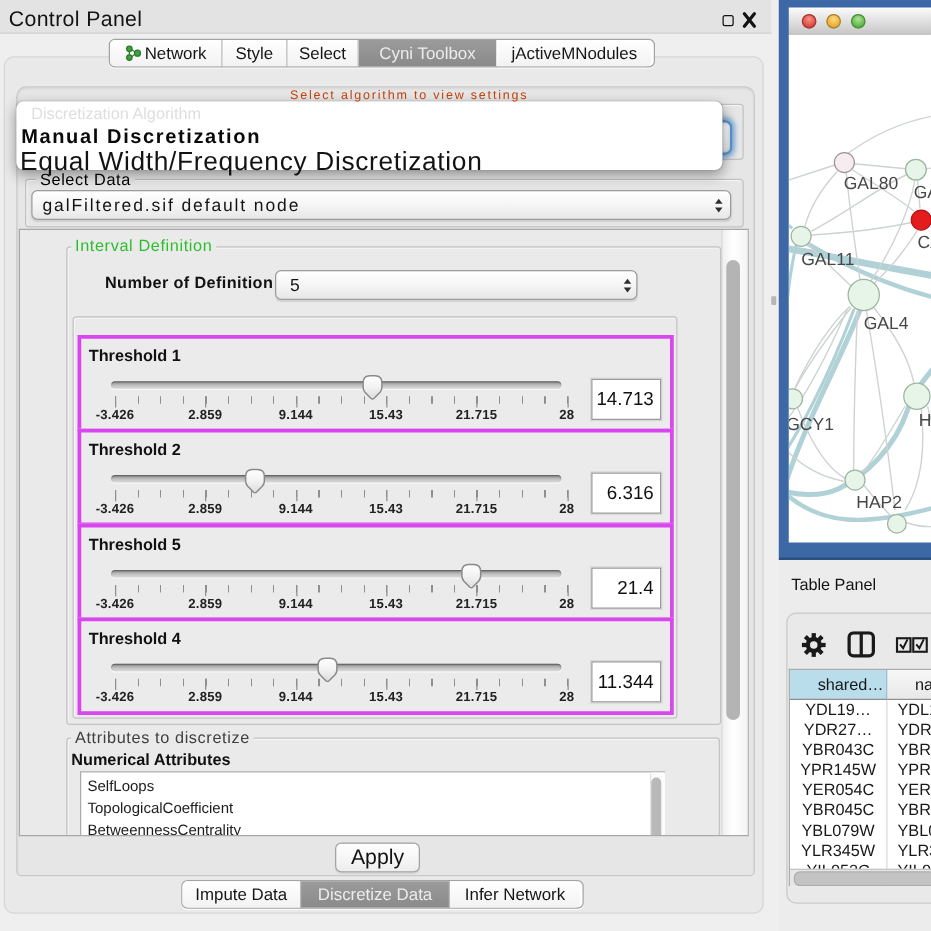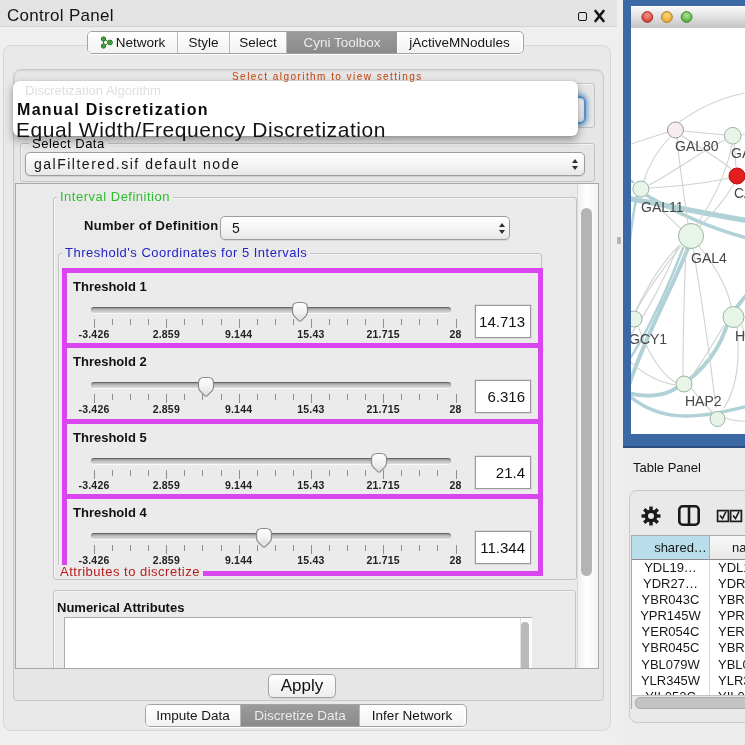--- a/index.html
+++ b/index.html
@@ -12,21 +12,21 @@
   .gtitle{position:absolute;font-size:13px;line-height:13px;letter-spacing:0.5px;padding:0 3px;background:#eaeaea;white-space:nowrap}
   .combo{position:absolute;height:22px;border:1px solid #9d9d9d;border-radius:5px;
        background:linear-gradient(#ffffff,#f4f4f4 55%,#e7e7e7);
        box-shadow:0 1px 1px rgba(0,0,0,.10);font-size:14px;color:#141414;line-height:22px}
   .updn{position:absolute;width:0;height:0;border-left:4px solid transparent;border-right:4px solid transparent}
   .seg{position:absolute;height:21px;line-height:21px;font-size:13.5px;color:#151515;
        text-align:center;background:linear-gradient(#ffffff,#f2f2f2);overflow:hidden}
   .seg.dark{background:linear-gradient(#9b9b9b,#8a8a8a);color:#ececec}
   .tbar{position:absolute;height:21px;border:1px solid #a3a3a3;border-radius:5px;overflow:hidden;
         box-shadow:0 1px 0 rgba(255,255,255,.8)}
-  .tbox{position:absolute;left:46px;width:471px;height:72px;border:5px solid #d946ef;background:#ebebeb}
+  .tbox{position:absolute;left:46px;width:471px;height:72px;border:3px solid #d946ef;background:#ebebeb}
   .ttl{position:absolute;left:6px;top:6px;font-weight:bold;font-size:13px;color:#111}
   .track{position:absolute;left:24px;top:34px;width:360px;height:6px;border-radius:3px;
          background:linear-gradient(#8d8d8d,#c0c0c0 55%,#dcdcdc);
          box-shadow:inset 0 1px 1px rgba(0,0,0,.35), 0 1px 0 rgba(255,255,255,.7)}
   .minor{position:absolute;left:27px;top:46px;width:363px;height:6px;
          background:repeating-linear-gradient(90deg,#8f8f8f 0,#8f8f8f 1px,transparent 1px,transparent 18.075px)}
   .mj{position:absolute;top:46px;width:1px;height:9px;background:#8f8f8f}
   .tl{position:absolute;top:55px;width:60px;text-align:center;font-size:10.5px;font-weight:bold;letter-spacing:0.2px;color:#222}
   .val{position:absolute;left:408px;top:32px;width:49px;height:31px;background:#fff;
        border:1px solid #9a9a9a;box-shadow:0 0 0 1px #d9d9d9;
@@ -85,21 +85,20 @@
 
   <div class="grp" style="left:37px;top:13px;width:522px;height:381px;border-radius:3px"></div>
   <div class="gtitle" style="left:41px;top:6px;color:#2dbe2d">Interval Definition</div>
 
   <div class="abs" style="left:68px;top:34px;font-size:13px;font-weight:bold;letter-spacing:0.3px;color:#111">Number of Definition</div>
   <div class="combo" style="left:204px;top:32px;width:288px"><span style="padding-left:11px">5</span></div>
   <div class="updn" style="left:483px;top:39px;border-left:3.5px solid transparent;border-right:3.5px solid transparent;border-bottom:4.5px solid #2e2e2e"></div>
   <div class="updn" style="left:483px;top:46px;border-left:3.5px solid transparent;border-right:3.5px solid transparent;border-top:4.5px solid #2e2e2e"></div>
 
   <div class="grp" style="left:42px;top:69px;width:482px;height:320px"></div>
-  <div class="gtitle" style="left:46px;top:62px;color:#2424c8">Threshold's Coordinates for 5 Intervals</div>
 
   <div class="tbox" style="top:84px">
     <div class="ttl">Threshold 1</div>
     <div class="track"></div>
     <div class="minor"></div>
     <div class="mj" style="left:27.0px"></div>
     <div class="mj" style="left:99.3px"></div>
     <div class="mj" style="left:171.6px"></div>
     <div class="mj" style="left:243.9px"></div>
     <div class="mj" style="left:316.2px"></div>
@@ -201,23 +200,24 @@
               <stop offset="0.5" stop-color="#f2f2f2"></stop>
               <stop offset="1" stop-color="#dcdcdc"></stop>
             </linearGradient>
           </defs>
           <path d="M1.5,7 Q1.5,1.5 7,1.5 L11,1.5 Q16.5,1.5 16.5,7 L16.5,11 Q16.5,13 15,14.8 L10.3,19.6 Q9,20.8 7.7,19.6 L3,14.8 Q1.5,13 1.5,11 Z" fill="url(#th3)" stroke="#8a8a8a" stroke-width="1.2"></path>
         </svg>
     <div class="val">11.344</div>
   </div>
 
   <div class="grp" style="left:37px;top:406px;width:521px;height:90px"></div>
-  <div class="gtitle" style="left:41px;top:381px;color:#b91c1c">Attributes to discretize</div>
+  <div class="gtitle" style="left:41px;top:399px;color:#404040">Attributes to discretize</div>
   <div class="abs" style="left:41px;top:416px;font-size:13px;font-weight:bold;color:#111">Numerical Attributes</div>
   <div class="abs" style="left:48px;top:433px;width:466px;height:62px;background:#fff;border:1px solid #ababab">
+     <div class="abs" style="left:5px;top:3px;font-size:12px;color:#1c1c1c;line-height:17.4px">SelfLoops<br>TopologicalCoefficient<br>BetweennessCentrality</div>
      <div class="abs" style="left:455px;top:0;width:11px;height:62px;background:#fbfbfb;border-left:1px solid #e2e2e2"></div>
      <div class="abs" style="left:456px;top:4px;width:8px;height:58px;background:#b9b9b9;border-radius:4px"></div>
   </div>
  </div>
 </div>
 
 <div class="abs" style="left:268px;top:674px;width:66px;height:22px;border:1px solid #a4a4a4;border-radius:5px;background:linear-gradient(#ffffff,#ededed);text-align:center;line-height:22px;font-size:17px;color:#111;box-shadow:0 1px 1px rgba(0,0,0,.08)">Apply</div>
 
 <div class="tbar" style="left:145px;top:704px;width:320px;background:#fff"></div>
 <div class="seg" style="left:146px;top:705px;width:94px;border-radius:4px 0 0 4px">Impute Data</div>

